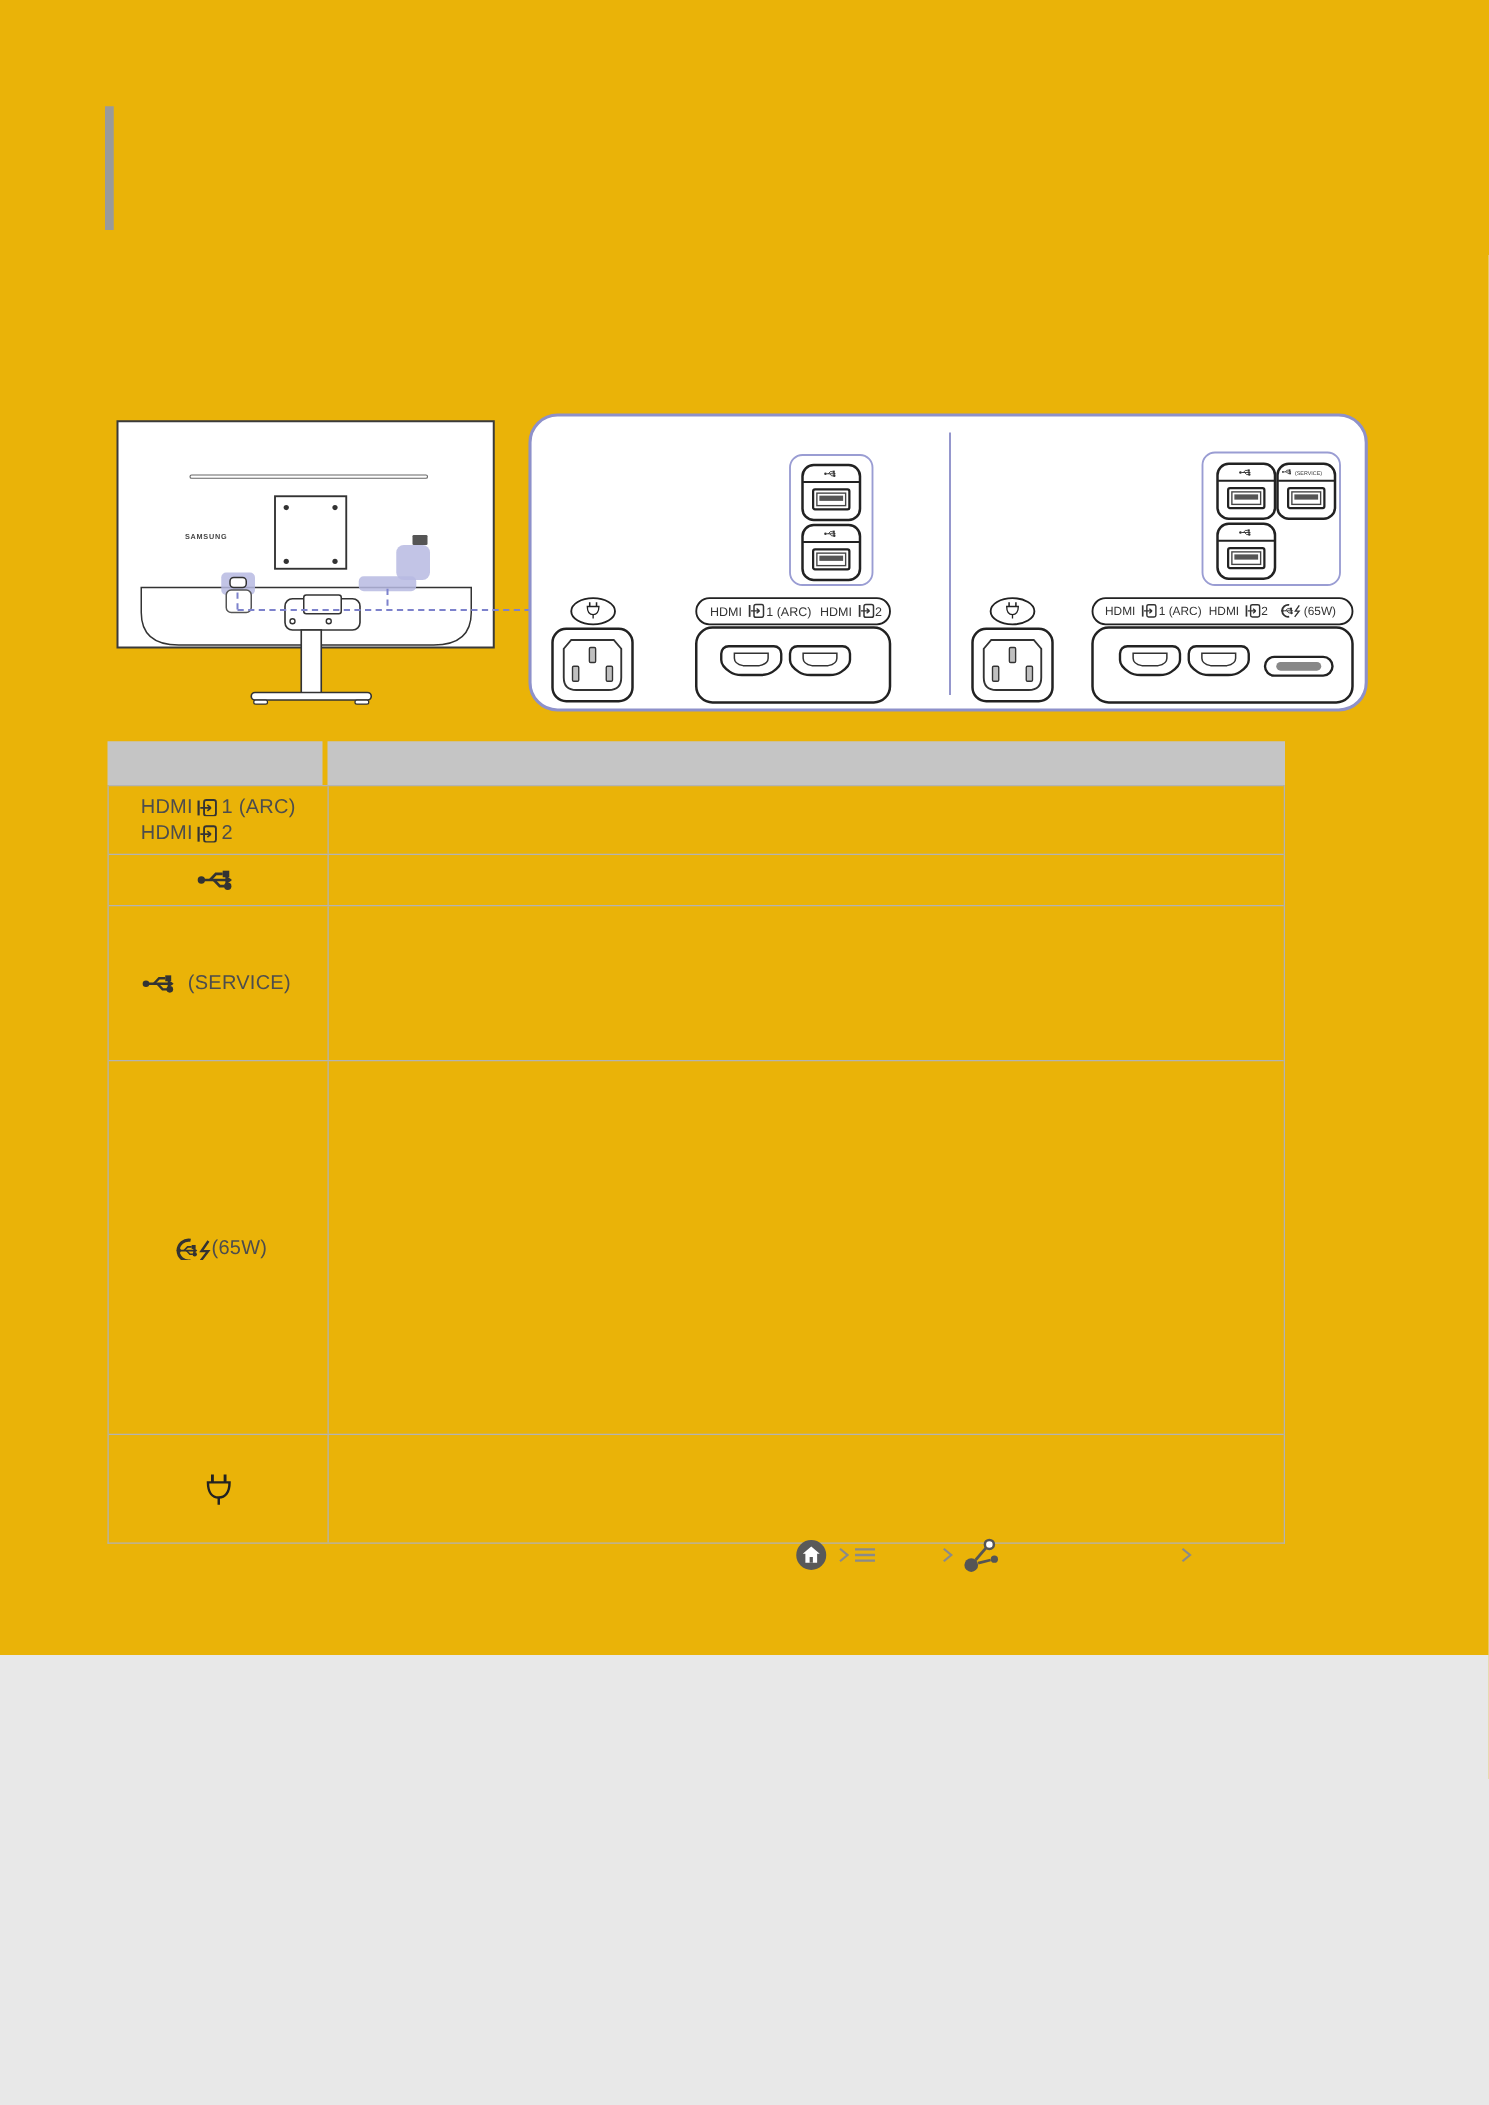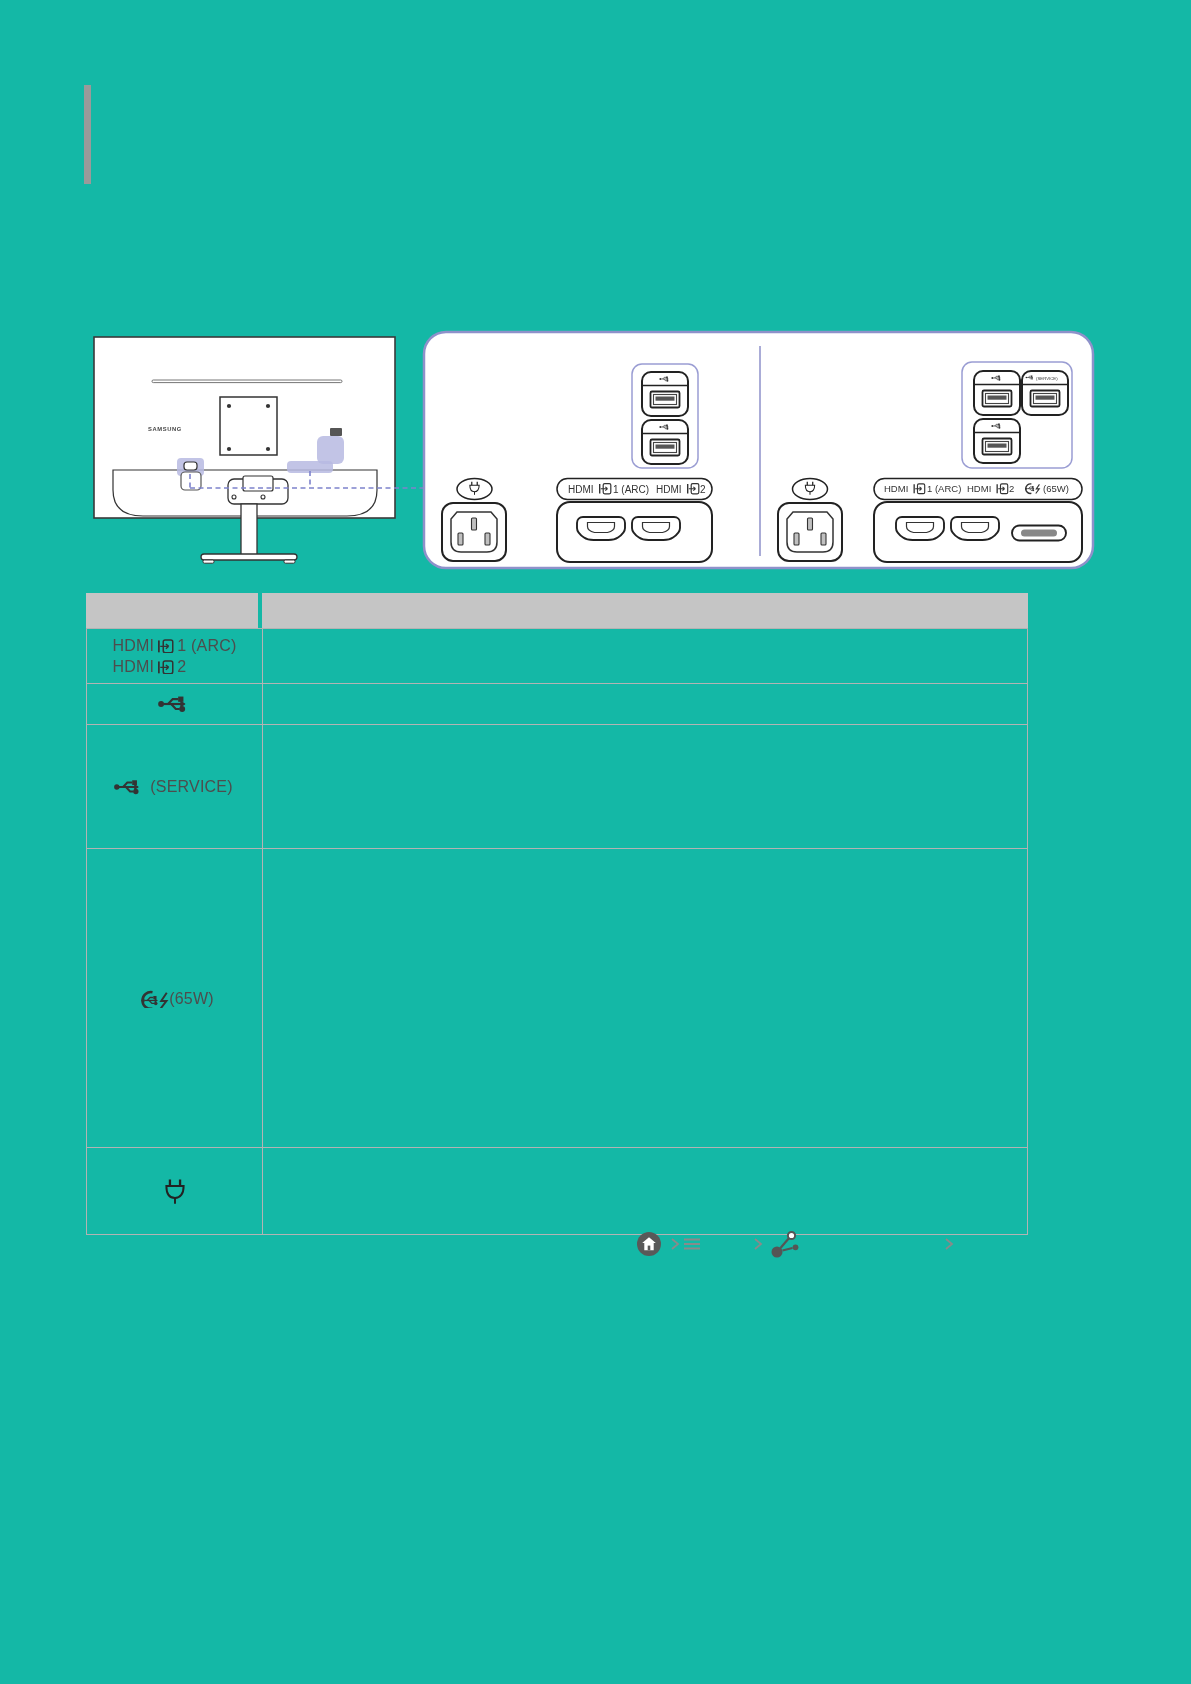--- a/index.html
+++ b/index.html
@@ -1,16 +1,16 @@
 <!DOCTYPE html>
 <html><head>
 <meta charset="utf-8">
 <style>
   html,body{margin:0;padding:0;background:#e8e8e8;}
-  .page{position:relative;width:1191px;height:1684px;background:#14b8a6;
+  .page{position:relative;width:1191px;height:1324px;background:#eab308;
         font-family:"Liberation Sans",sans-serif;overflow:hidden;}
   .abs{position:absolute;}
   
   .side-marker{left:84px;top:85px;width:7px;height:99px;background:#9a9a9a;}
   
   .diagram{left:60px;top:320px;}
   
   .port-table{left:86px;top:593px;width:942px;color:#4d4d4d;}
   .pt-header{display:flex;height:35px;}
   .pt-h1{width:172px;background:#c5c5c5;margin-right:4px;}

